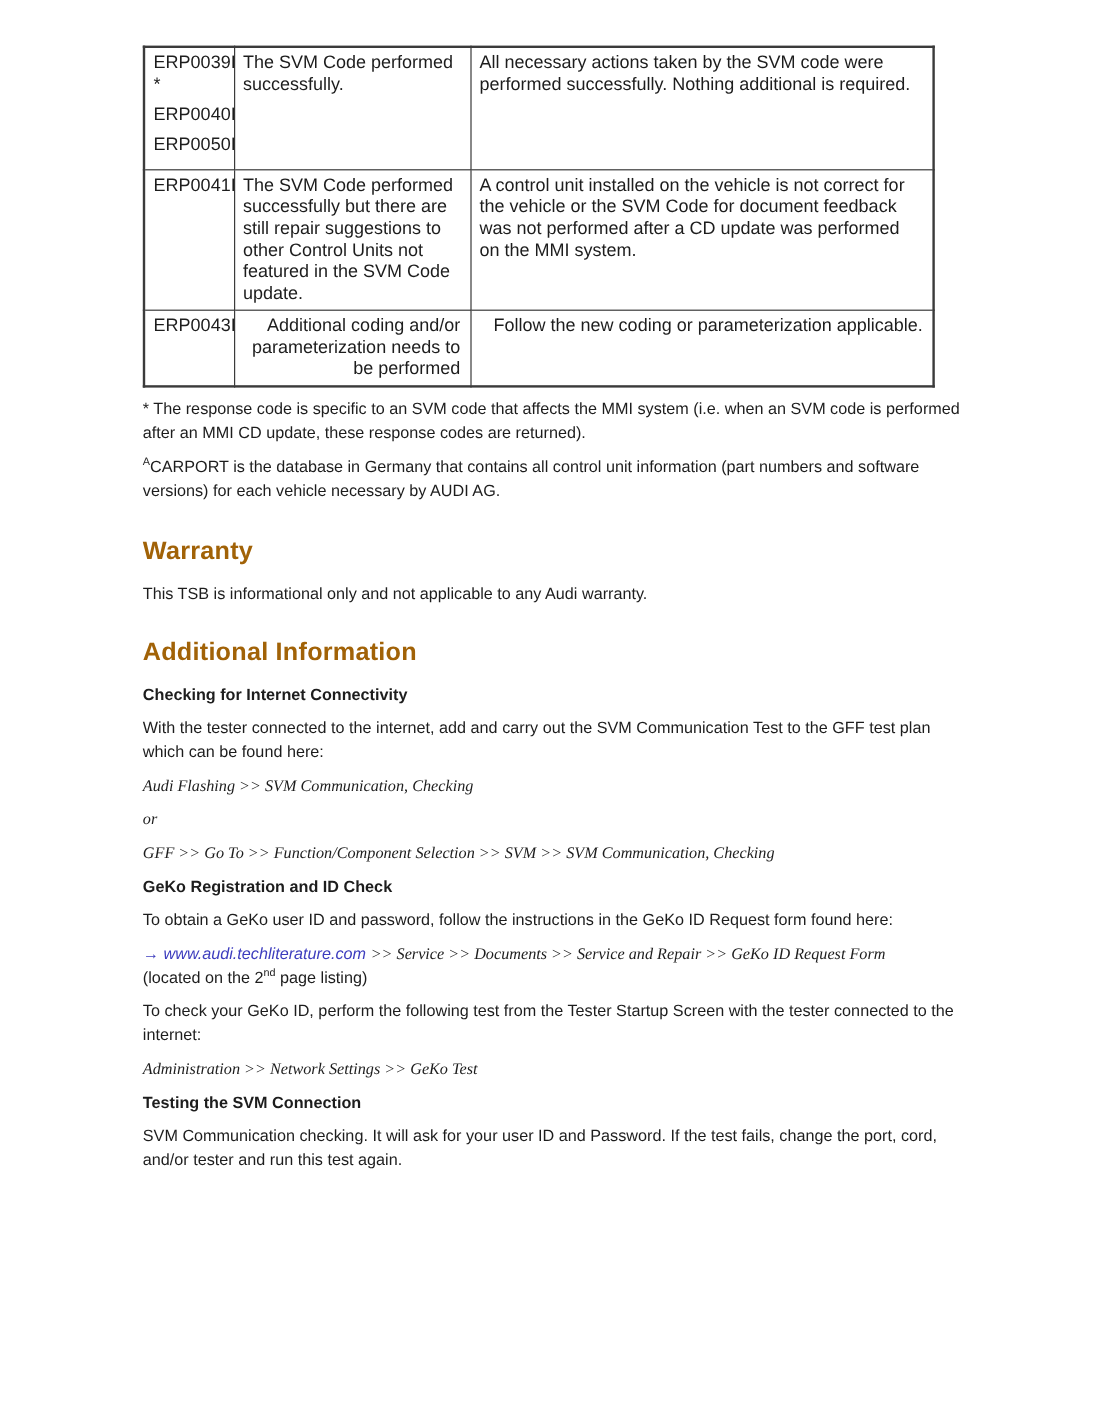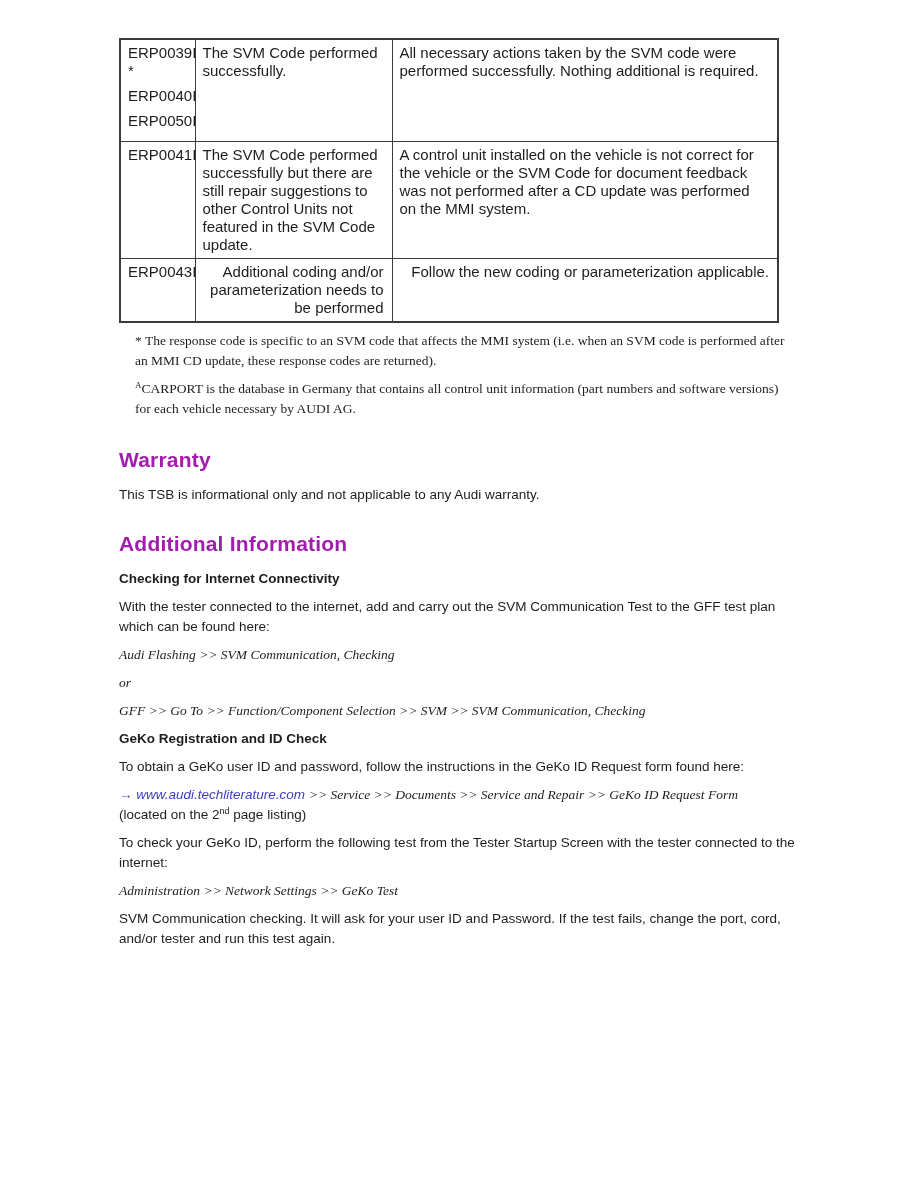--- a/index.html
+++ b/index.html
@@ -35,28 +35,28 @@
     padding: 4px 8px 4px 7px;
     font-size: 15px;
     line-height: 18px;
   }
   tr.r1 { height: 92px; }
   tr.r2 { height: 101px; }
   tr.r3 { height: 58px; text-align: right; }
   td .cellp { margin: 0; }
   td.codes p { margin: 0 0 7px 0; }
   p { margin: 8px 0; }
-  .footnote { margin: 8px 16px; font-family: Liberation Serif, serif; }
+  .footnote { margin: 8px 0; }
   sup {
     font-size: 9px;
     line-height: 0;
     vertical-align: super;
   }
   h1 {
-    color: #a21caf;
+    color: #a16207;
     font-size: 21px;
     line-height: 26px;
     font-weight: bold;
     margin: 26px 0 12px 0;
     letter-spacing: 0.2px;
   }
   h1.first { margin-top: 28px; }
   .subhead {
     font-weight: bold;
     margin: 8px 0;
@@ -141,16 +141,17 @@
 
     <p class="subhead">GeKo Registration and ID Check</p>
     <p>To obtain a GeKo user ID and password, follow the instructions in the GeKo ID Request form found here:</p>
     <p><span class="arrow">→</span>
       <a class="link" href="#">www.audi.techliterature.com</a>
       <span class="it">&gt;&gt; Service &gt;&gt; Documents &gt;&gt; Service and Repair &gt;&gt; GeKo ID Request Form</span>
       <br><span>(located on the 2</span><sup>nd</sup><span> page listing)</span></p>
     <p>To check your GeKo ID, perform the following test from the Tester Startup Screen with the tester connected to the internet:</p>
     <p class="it">Administration &gt;&gt; Network Settings &gt;&gt; GeKo Test</p>
 
+    <p class="subhead">Testing the SVM Connection</p>
     <p>SVM Communication checking. It will ask for your user ID and Password. If the test fails, change the port, cord, and/or tester and run this test again.</p>
 
   </div>
 </div>
 
 </body></html>

